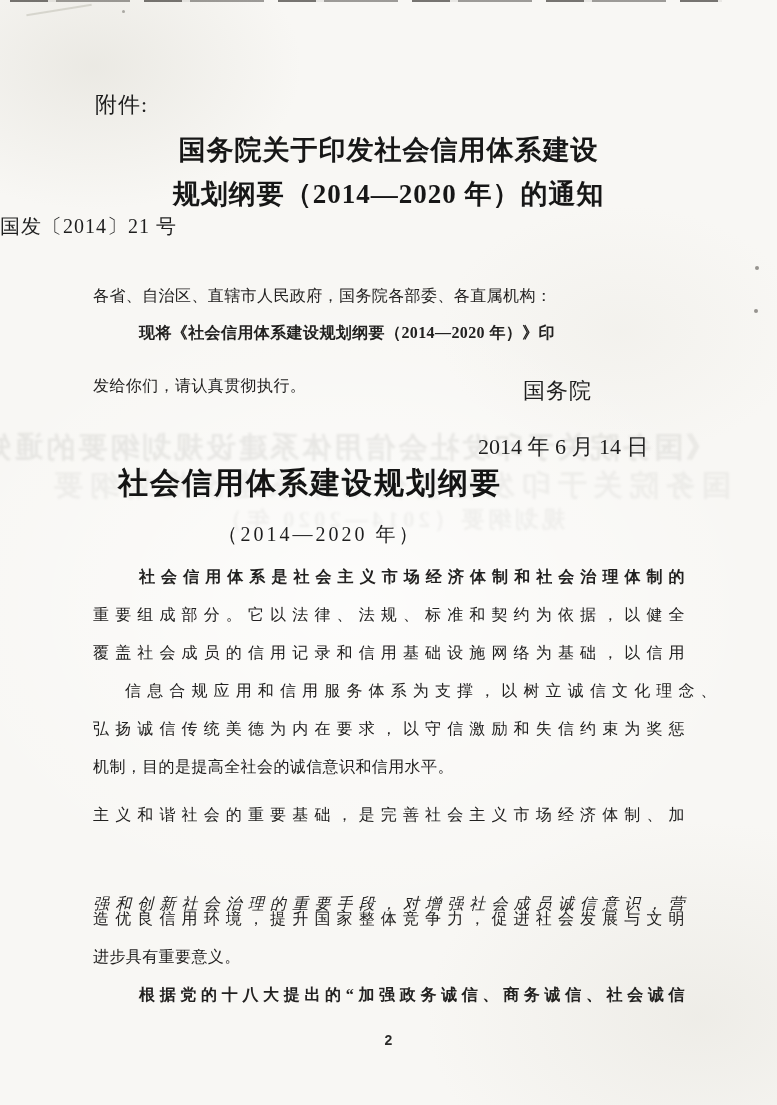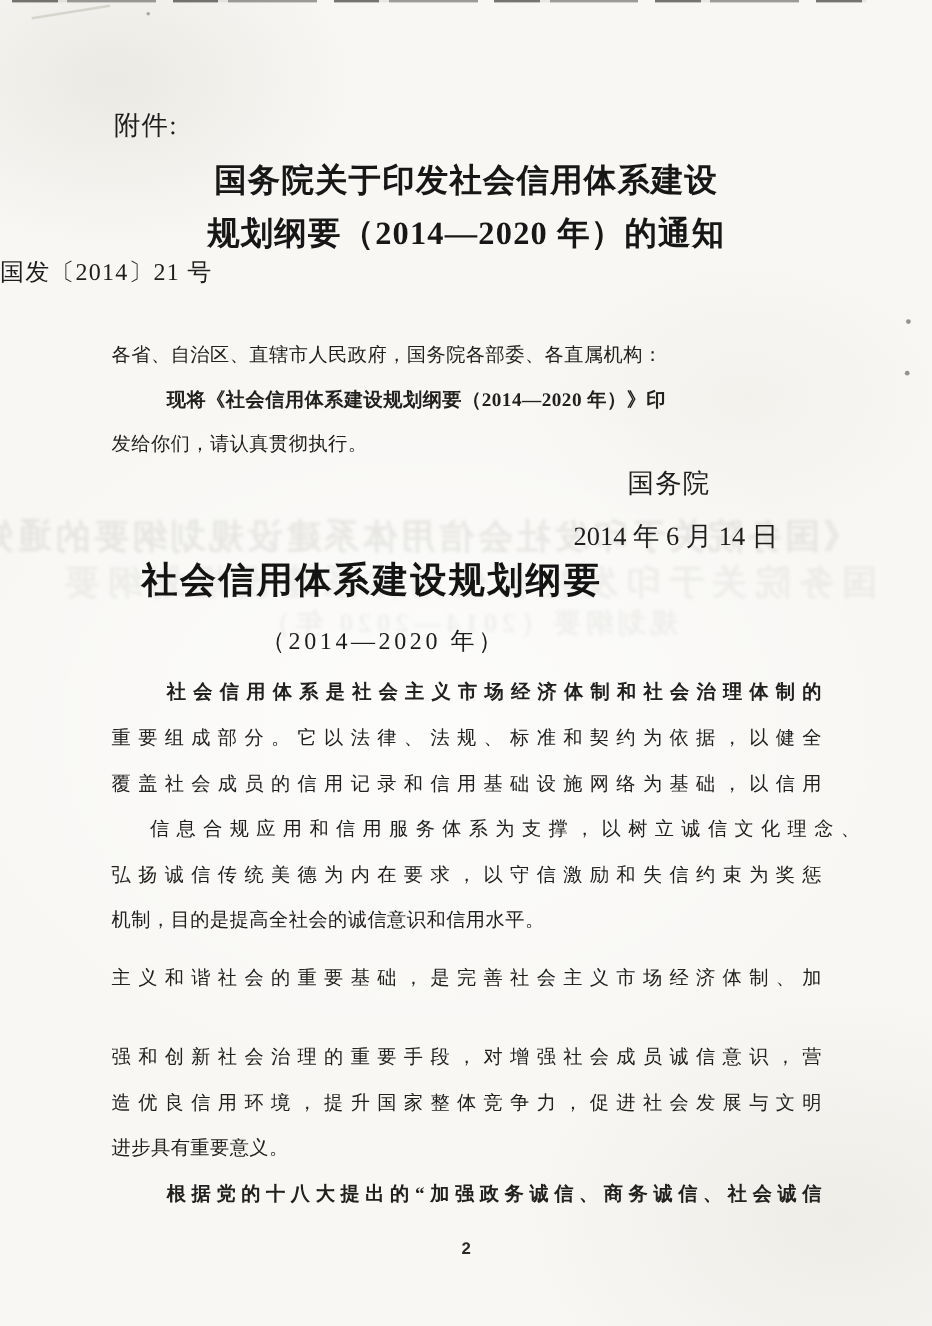--- a/index.html
+++ b/index.html
@@ -36,21 +36,21 @@
     font-size:27px; font-weight:bold; line-height:44px; letter-spacing:1px;
     color:#171717;
   }
   .doc-number { top:213px; left:0; width:777px; text-align:left; font-size:20px; letter-spacing:1px; }
   .bline {
     left:93px; width:592px; font-size:16px; white-space:nowrap;
     letter-spacing:0.4px; color:#222120;
   }
   .just { text-align:justify; text-align-last:justify; }
   .indent { padding-left:46px; width:546px;font-weight:bold; }
-  .signer { top:388px; left:523px; font-size:22px; letter-spacing:1px; }
+  .signer { top:376px; left:523px; font-size:22px; letter-spacing:1px; }
   .sign-date { top:432px; left:478px; font-size:22px; }
   .outline-title {
     top:463px; left:0; width:620px; text-align:center;
     font-size:30px; font-weight:bold; letter-spacing:2px; color:#141414;
   }
   .outline-subtitle { top:521px; left:0; width:639px; text-align:center; font-size:20px; letter-spacing:3px; }
   .page-number { top:1032px; left:0; width:777px; text-align:center;
     font-size:14px; font-weight:bold; color:#2a2a28;
     font-family:"Liberation Sans","DejaVu Sans",sans-serif; }
   .ghost {
@@ -81,35 +81,35 @@
 
   <div class="abs notice-title">
     <div>国务院关于印发社会信用体系建设</div>
     <div>规划纲要（2014—2020 年）的通知</div>
   </div>
 
   <div class="abs doc-number">国发〔2014〕21 号</div>
 
   <div class="abs bline" style="top:286px;">各省、自治区、直辖市人民政府，国务院各部委、各直属机构：</div>
   <div class="abs bline indent" style="top:323px;">现将《社会信用体系建设规划纲要（2014—2020 年）》印</div>
-  <div class="abs bline" style="top:360px;font-family:Liberation Serif, serif;">发给你们，请认真贯彻执行。</div>
+  <div class="abs bline" style="top:376px;font-family:Liberation Serif, serif;">发给你们，请认真贯彻执行。</div>
 
   <div class="abs signer">国务院</div>
   <div class="abs sign-date">2014 年 6 月 14 日</div>
 
   <div class="abs outline-title">社会信用体系建设规划纲要</div>
   <div class="abs outline-subtitle">（2014—2020 年）</div>
 
   <div class="abs bline just indent" style="top:567px;">社会信用体系是社会主义市场经济体制和社会治理体制的</div>
   <div class="abs bline just" style="top:605px;">重要组成部分。它以法律、法规、标准和契约为依据，以健全</div>
   <div class="abs bline just" style="top:643px;font-family:Liberation Mono, monospace;">覆盖社会成员的信用记录和信用基础设施网络为基础，以信用</div>
   <div class="abs bline just" style="top:681px;margin-left:32px;">信息合规应用和信用服务体系为支撑，以树立诚信文化理念、</div>
   <div class="abs bline just" style="top:719px;">弘扬诚信传统美德为内在要求，以守信激励和失信约束为奖惩</div>
   <div class="abs bline" style="top:757px;">机制，目的是提高全社会的诚信意识和信用水平。</div>
   <div class="abs bline just" style="top:805px;font-family:Liberation Serif, serif;">主义和谐社会的重要基础，是完善社会主义市场经济体制、加</div>
-  <div class="abs bline just" style="top:871px;">强和创新社会治理的重要手段，对增强社会成员诚信意识，营</div>
+  <div class="abs bline just" style="top:894px;font-style:italic;">强和创新社会治理的重要手段，对增强社会成员诚信意识，营</div>
   <div class="abs bline just" style="top:909px;">造优良信用环境，提升国家整体竞争力，促进社会发展与文明</div>
   <div class="abs bline" style="top:947px;">进步具有重要意义。</div>
   <div class="abs bline just indent" style="top:985px;">根据党的十八大提出的“加强政务诚信、商务诚信、社会诚信</div>
 
   <div class="abs page-number">2</div>
 
 </div>
 
 </body></html>

